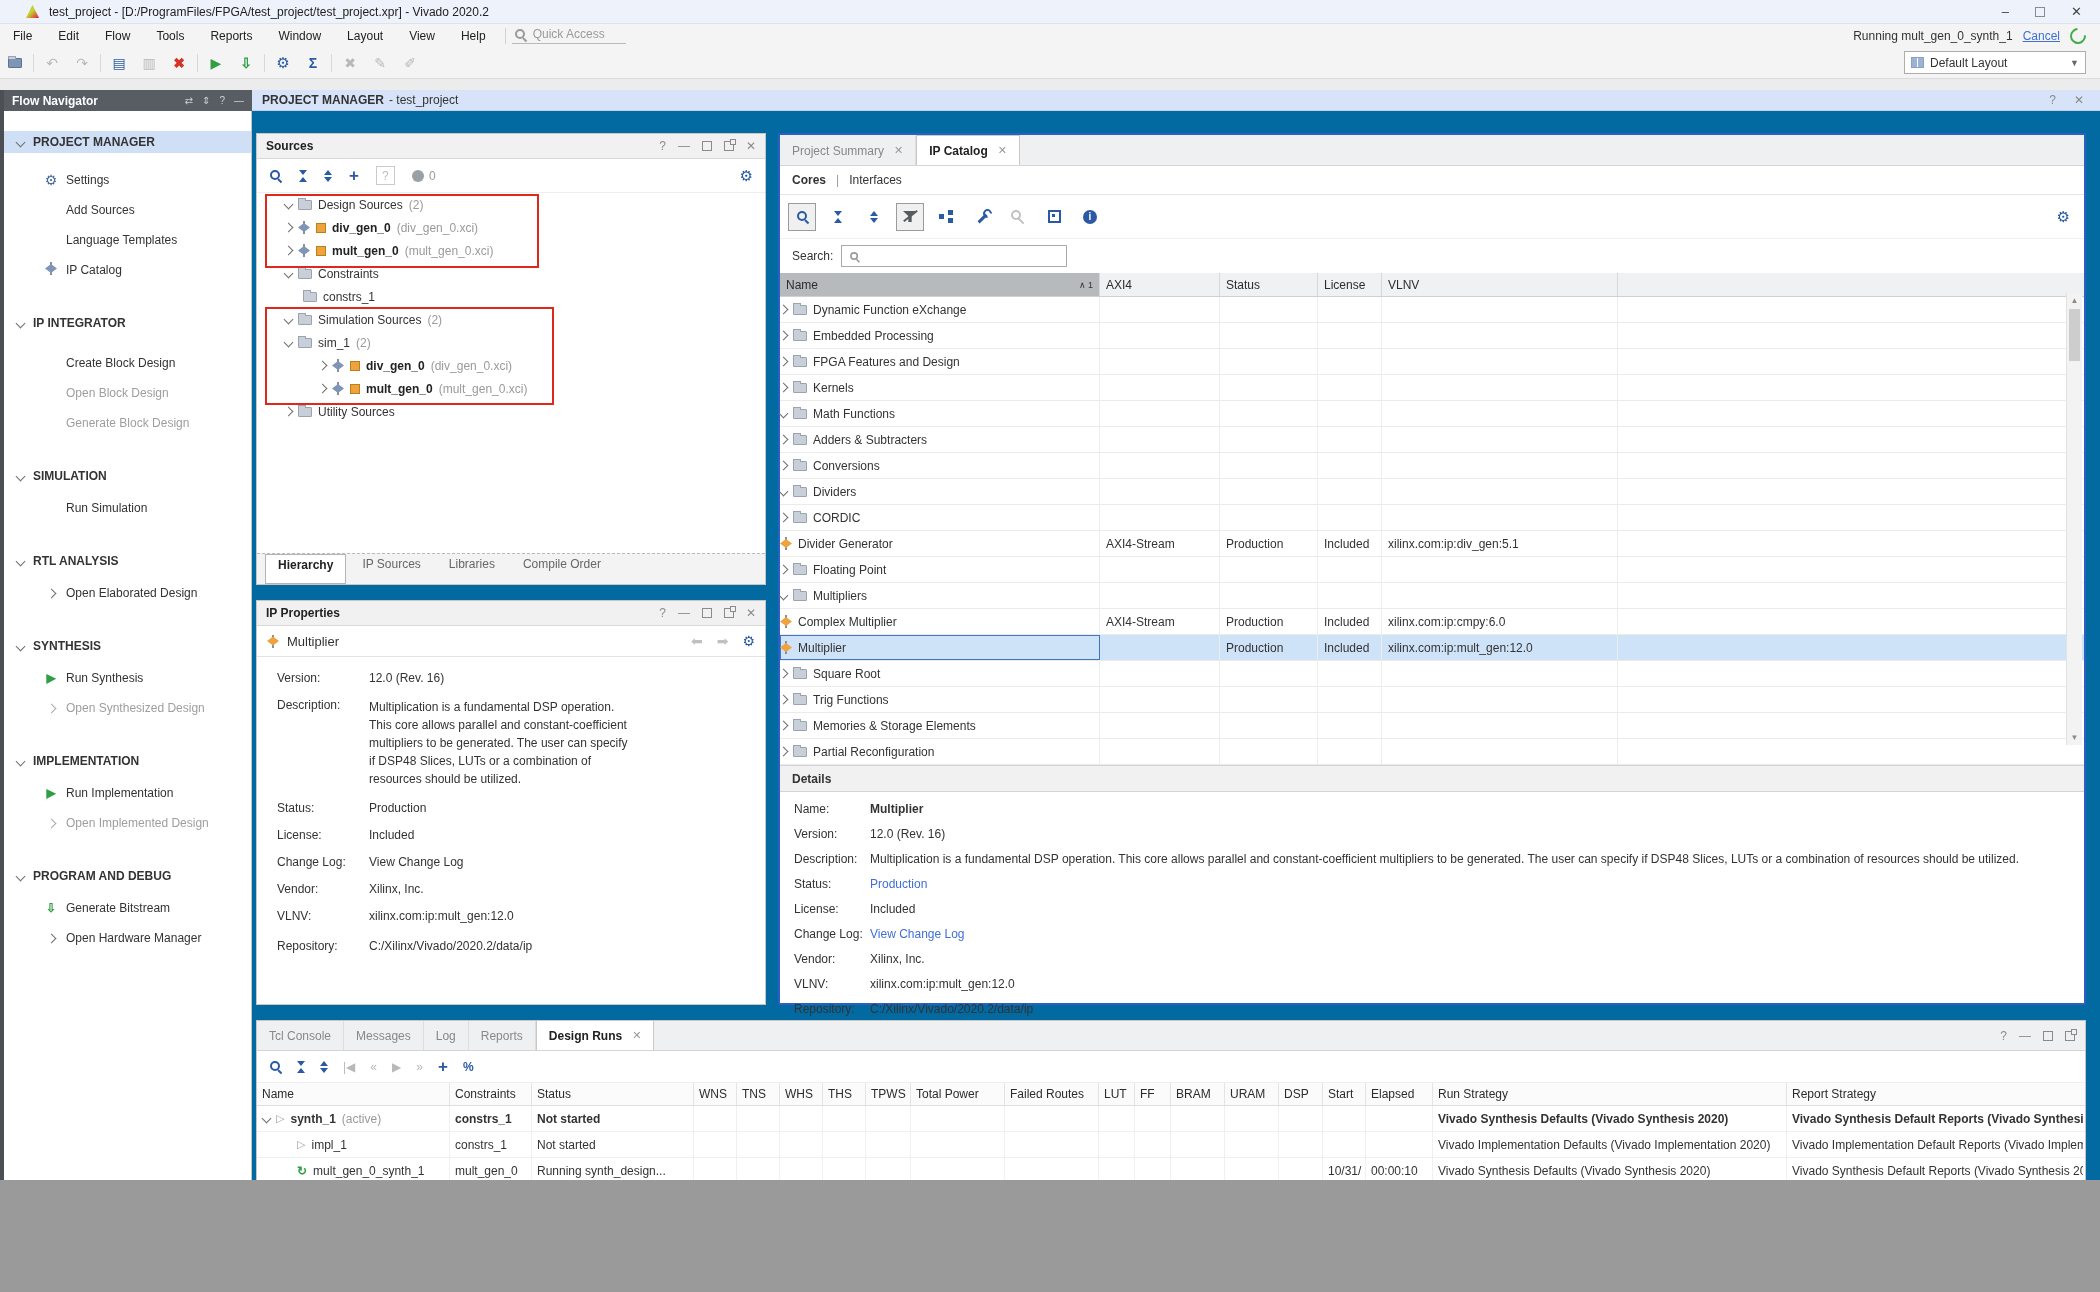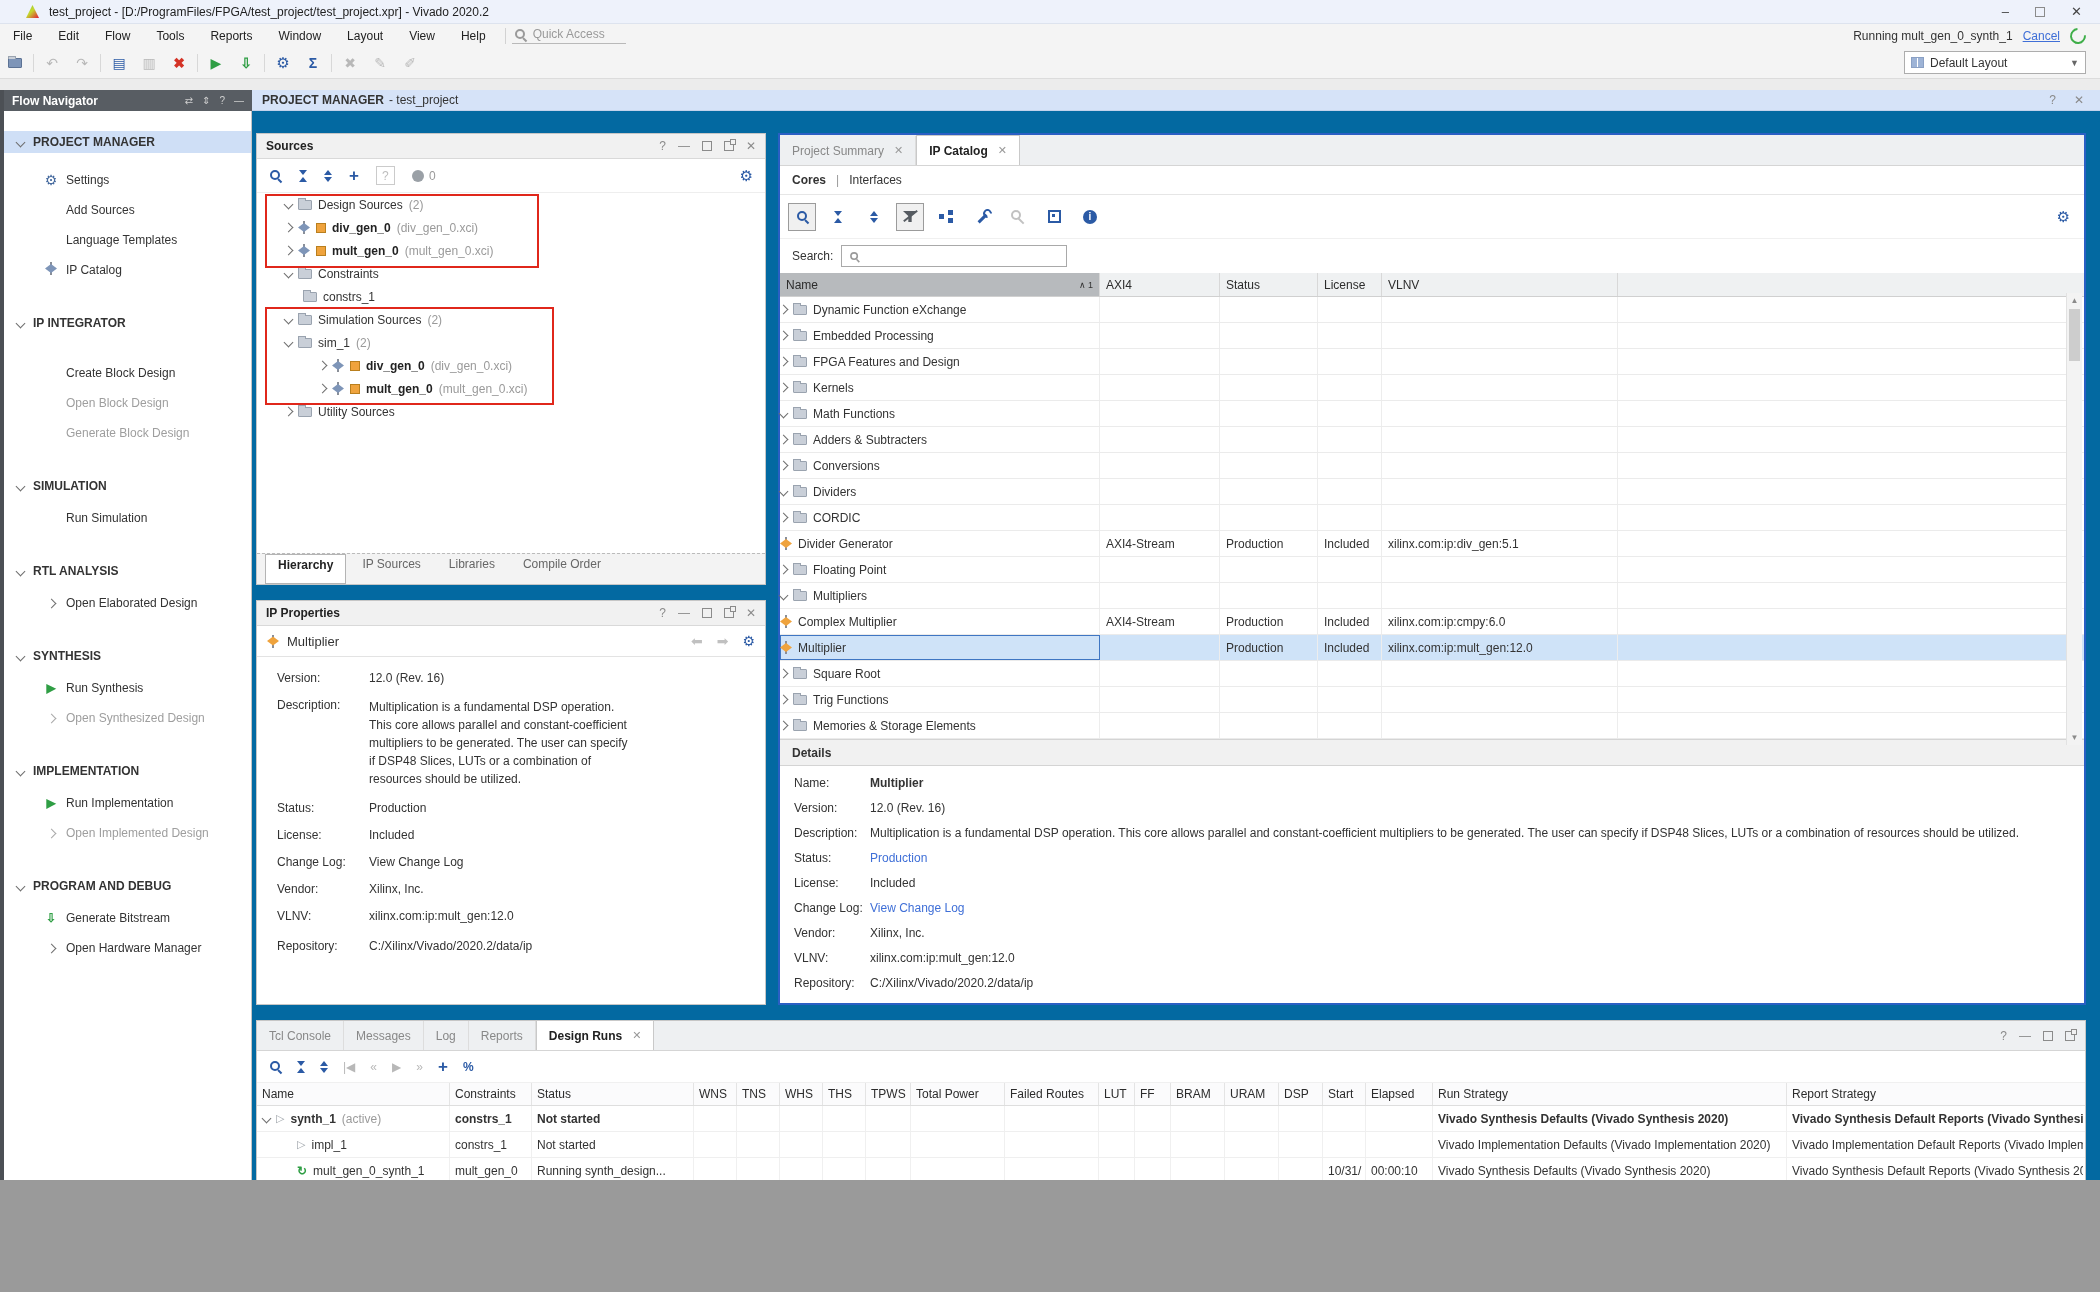--- a/index.html
+++ b/index.html
@@ -259,21 +259,21 @@
       <div class="fn-item">
           <span class="sp"><span class="ipico blue"></span></span>
           <span>IP Catalog</span>
         </div>
     </div>
     <div class="fn-section">
       <div class="fn-sechead">
           <span class="chev open"></span>
           <span>IP INTEGRATOR</span>
         </div>
-      <div class="fn-item" style="margin-top:24px">
+      <div class="fn-item" style="margin-top:14px">
           <span class="sp"></span>
           <span>Create Block Design</span>
         </div>
       <div class="fn-item disabled">
           <span class="sp"></span>
           <span>Open Block Design</span>
         </div>
       <div class="fn-item disabled">
           <span class="sp"></span>
           <span>Generate Block Design</span>
@@ -741,20 +741,31 @@
           <span class="cell caxi"></span>
           <span class="cell cstatus"></span>
           <span class="cell clic"></span>
           <span class="cell cvlnv"></span>
         </div>
       <div class="crow">
           <span class="cell cname lv1">
             <span class="chev"></span>
             <span class="ic-folder"></span>
             <span>Memories &amp; Storage Elements</span>
+          </span>
+          <span class="cell caxi"></span>
+          <span class="cell cstatus"></span>
+          <span class="cell clic"></span>
+          <span class="cell cvlnv"></span>
+        </div>
+      <div class="crow">
+          <span class="cell cname lv1">
+            <span class="chev"></span>
+            <span class="ic-folder"></span>
+            <span>Partial Reconfiguration</span>
           </span>
           <span class="cell caxi"></span>
           <span class="cell cstatus"></span>
           <span class="cell clic"></span>
           <span class="cell cvlnv"></span>
         </div>
     </div>
     <div class="cat-vscroll">
       <span class="sarrow" style="top:0">▲</span>
       <span class="vthumb"></span>

